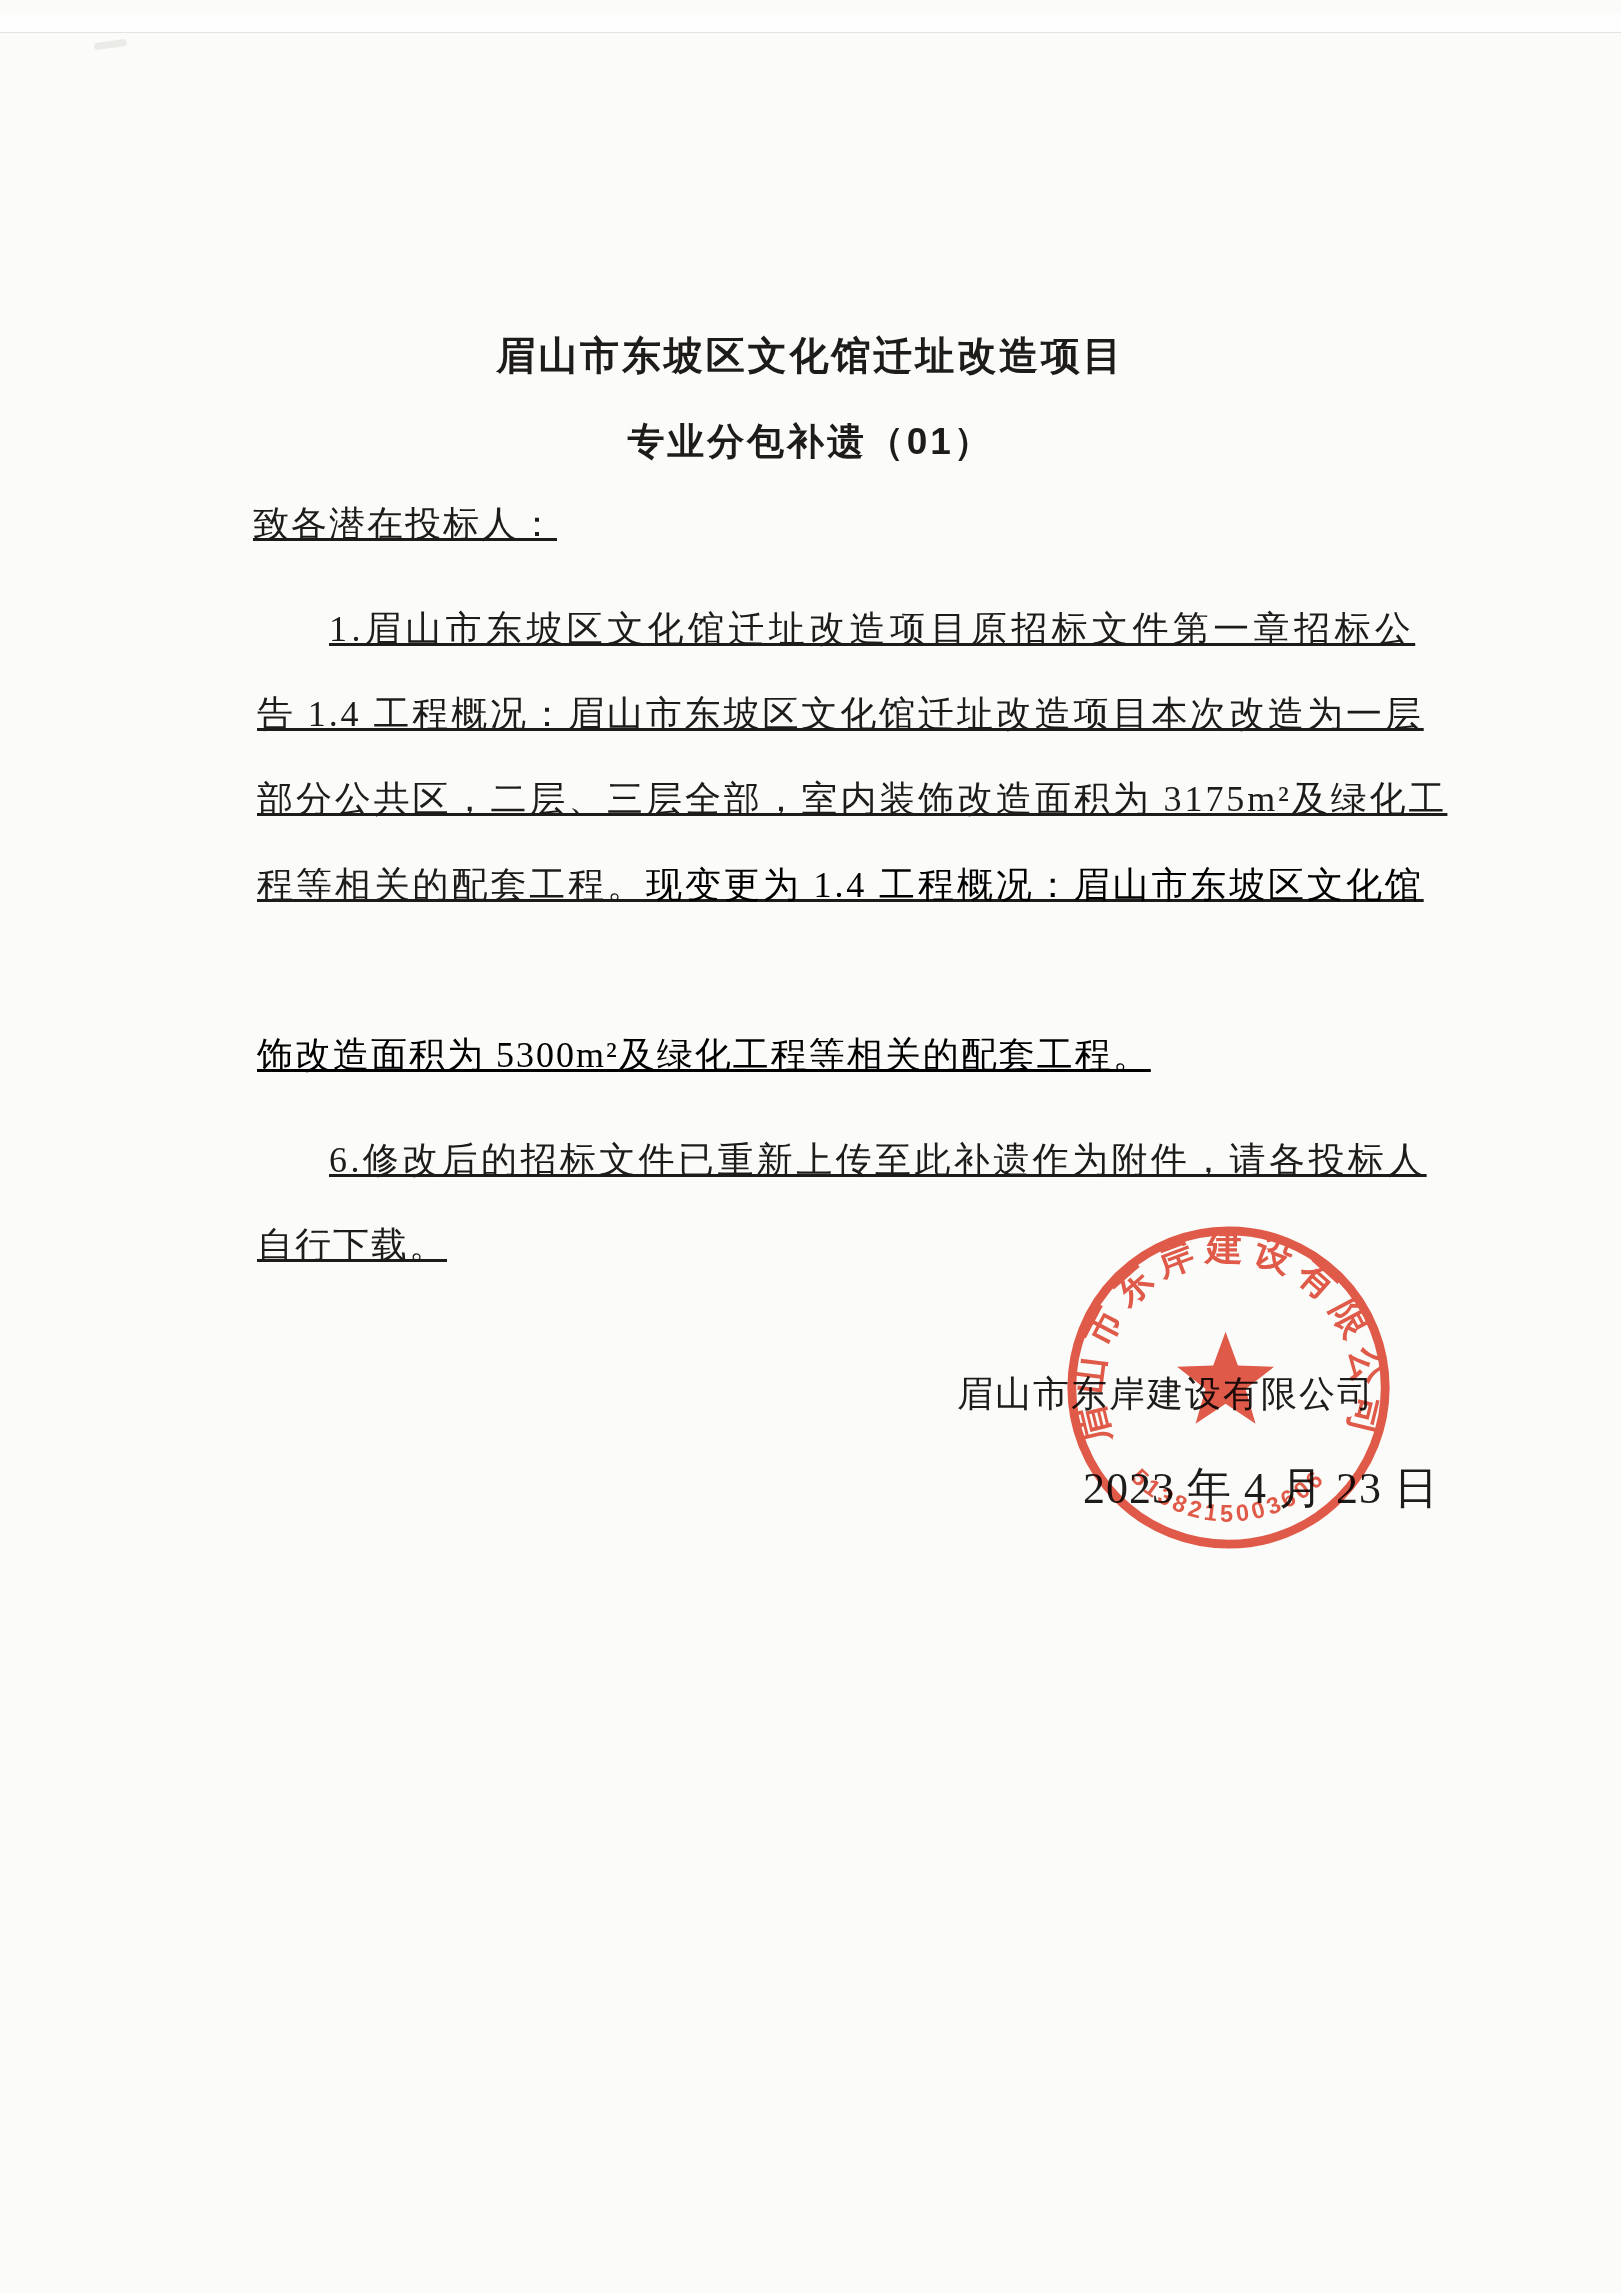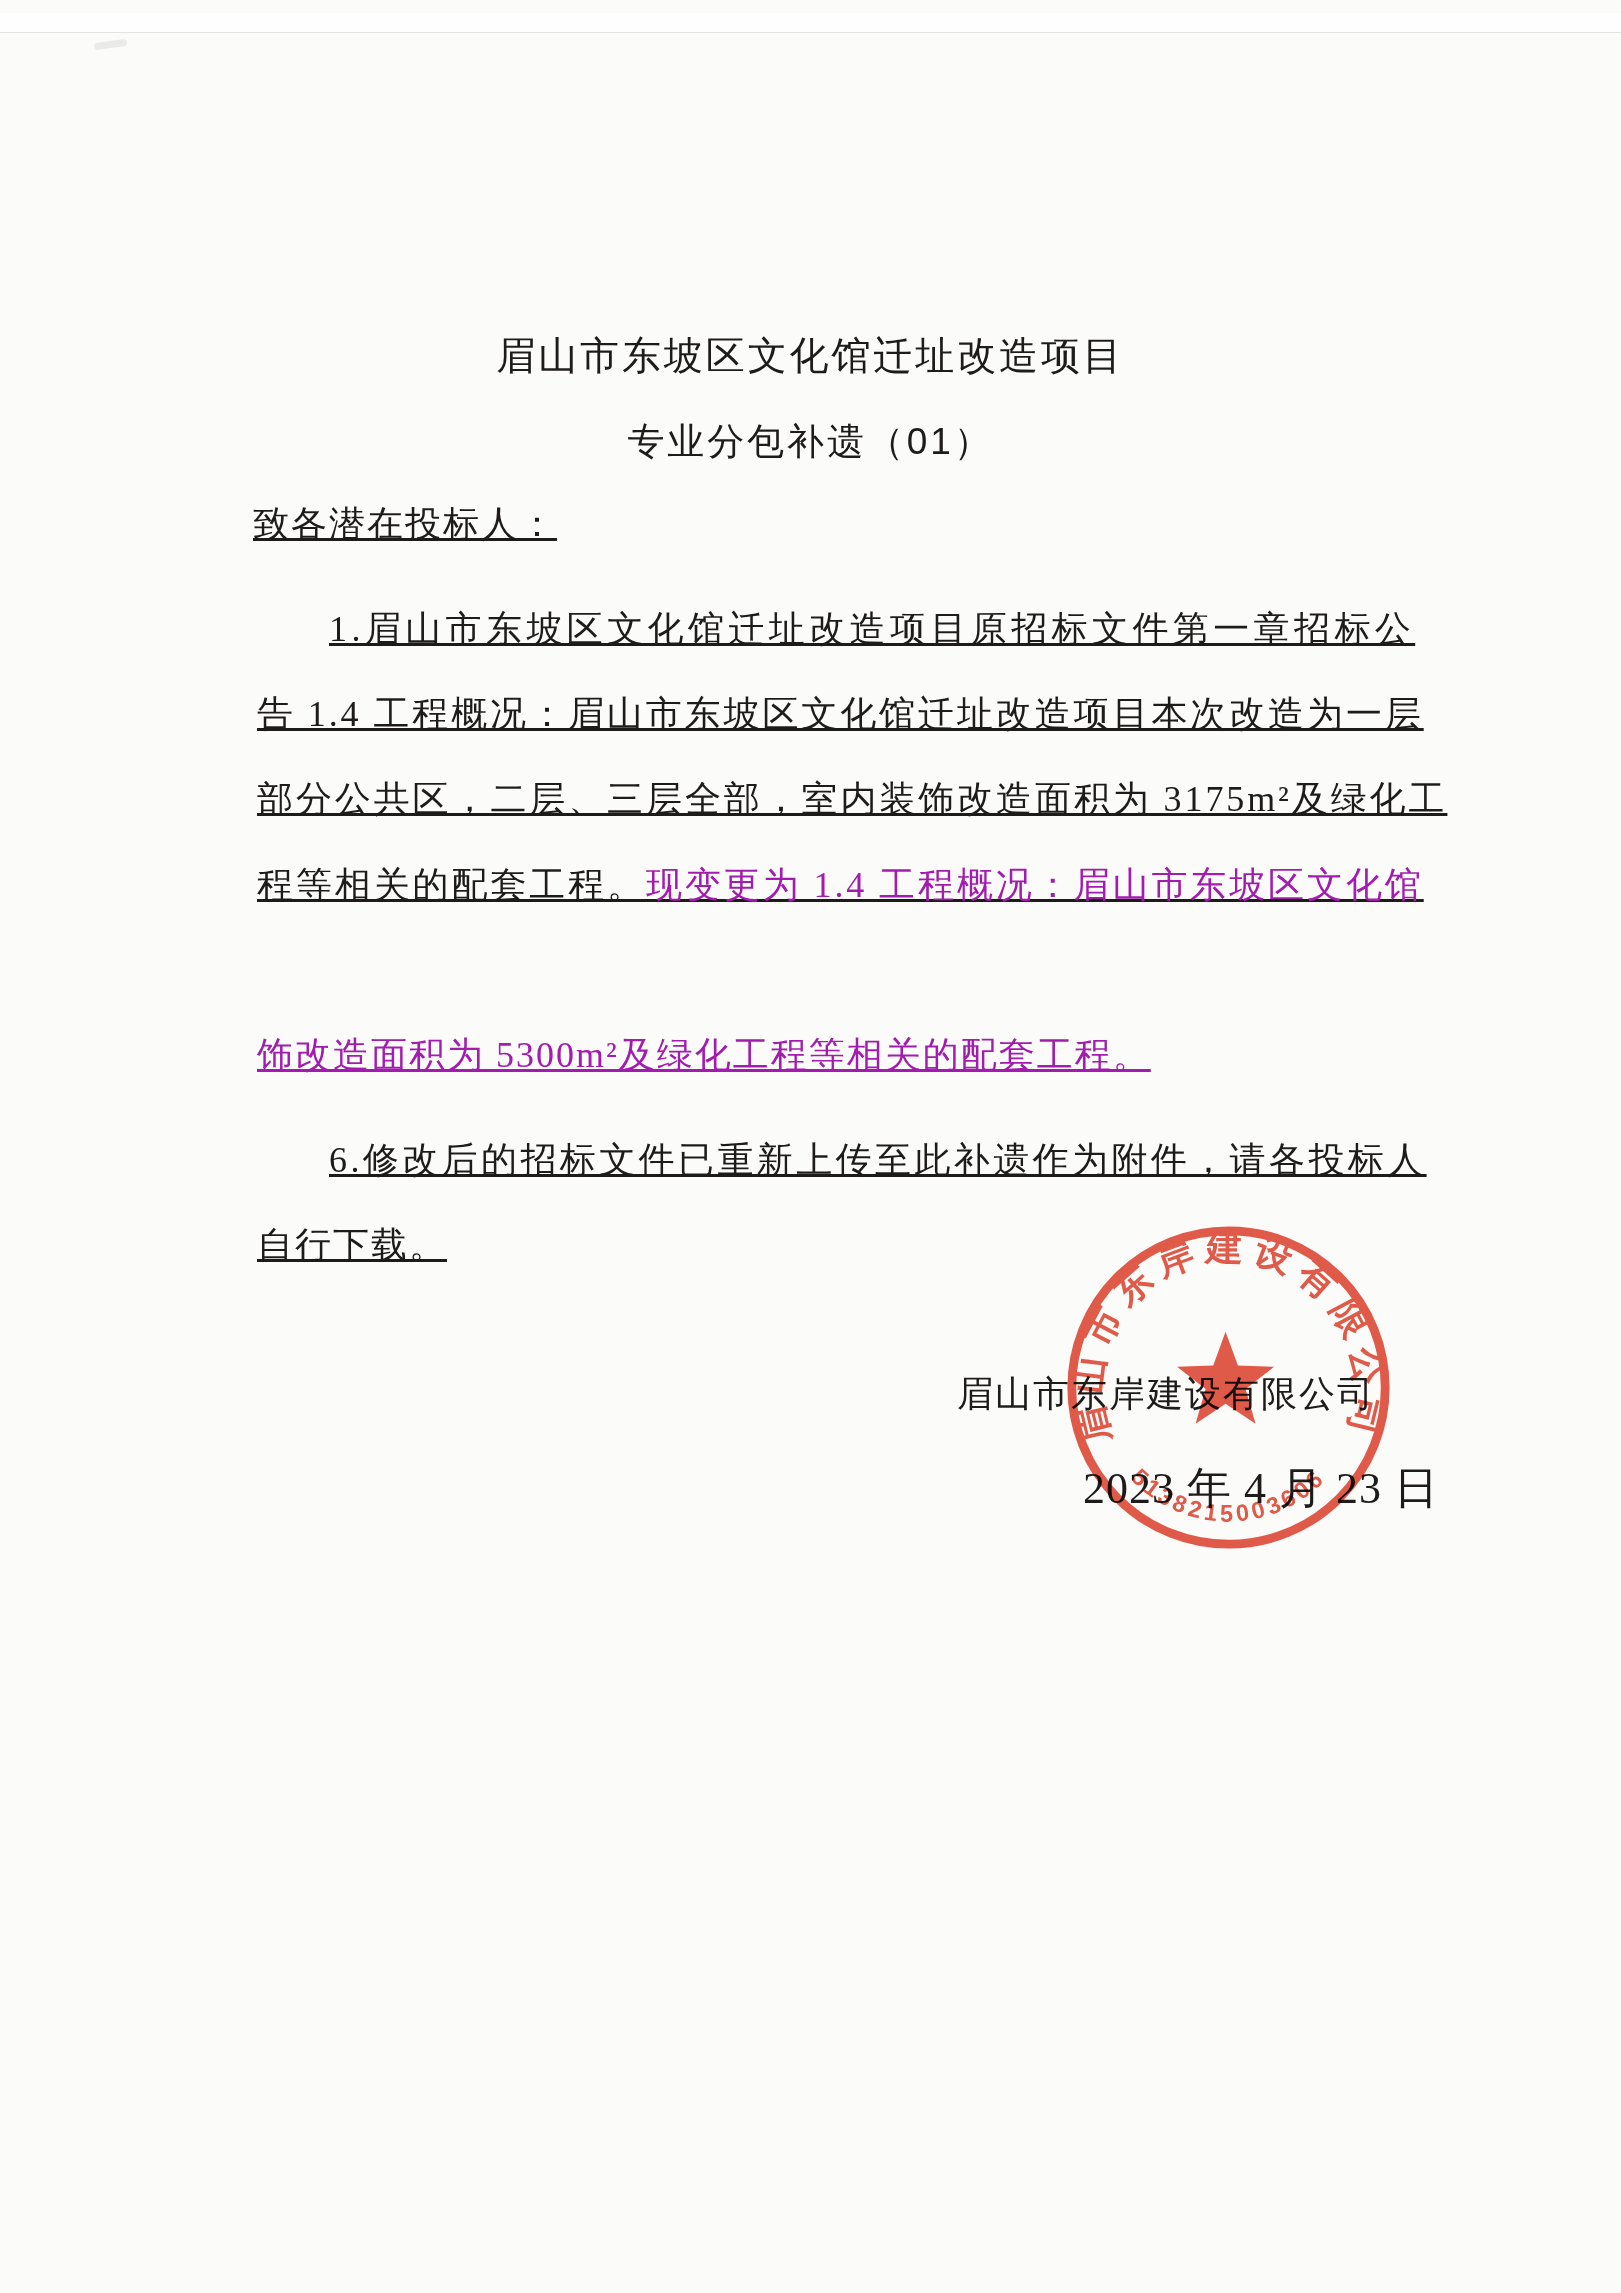--- a/index.html
+++ b/index.html
@@ -16,32 +16,32 @@
     position:absolute;left:0;top:12.7px;width:1621px;height:19.6px;
     background:#ffffff;border-bottom:1px solid #e2e2de;opacity:.95;
   }
   .smudge{
     position:absolute;left:94px;top:41px;width:33px;height:6.9px;
     background:rgba(190,190,184,.28);border-radius:3.9px;transform:rotate(-8deg);
   }
   .tline{
     position:absolute;left:196px;width:1229px;text-align:center;
     font-family:"Liberation Sans","DejaVu Sans",sans-serif;
-    font-weight:400;letter-spacing:2.9px;white-space:nowrap;
+    font-weight:700;letter-spacing:2.9px;white-space:nowrap;
   }
   .title1{top:329px;font-size:39px;}
   .title2{top:417px;font-size:37px;}
   .bline{
     position:absolute;font-size:36px;white-space:nowrap;line-height:43px;text-decoration:underline;
   }
   .ls2{letter-spacing:2px;}
   .ls3{letter-spacing:2.9px;}
   .ls35{letter-spacing:3.4px;}
   .ls45{letter-spacing:4.4px;}
-  .red{color:#a21caf;}
+  .red{color:#000000;}
   .sig{
     position:absolute;left:957px;top:1370px;font-size:36px;
     letter-spacing:2px;white-space:nowrap;
   }
   .date{
     position:absolute;left:1083px;top:1459px;font-size:44px;
     letter-spacing:1px;white-space:nowrap;
   }
   .stamp{
     position:absolute;left:1062px;top:1221px;width:333px;height:333px;

